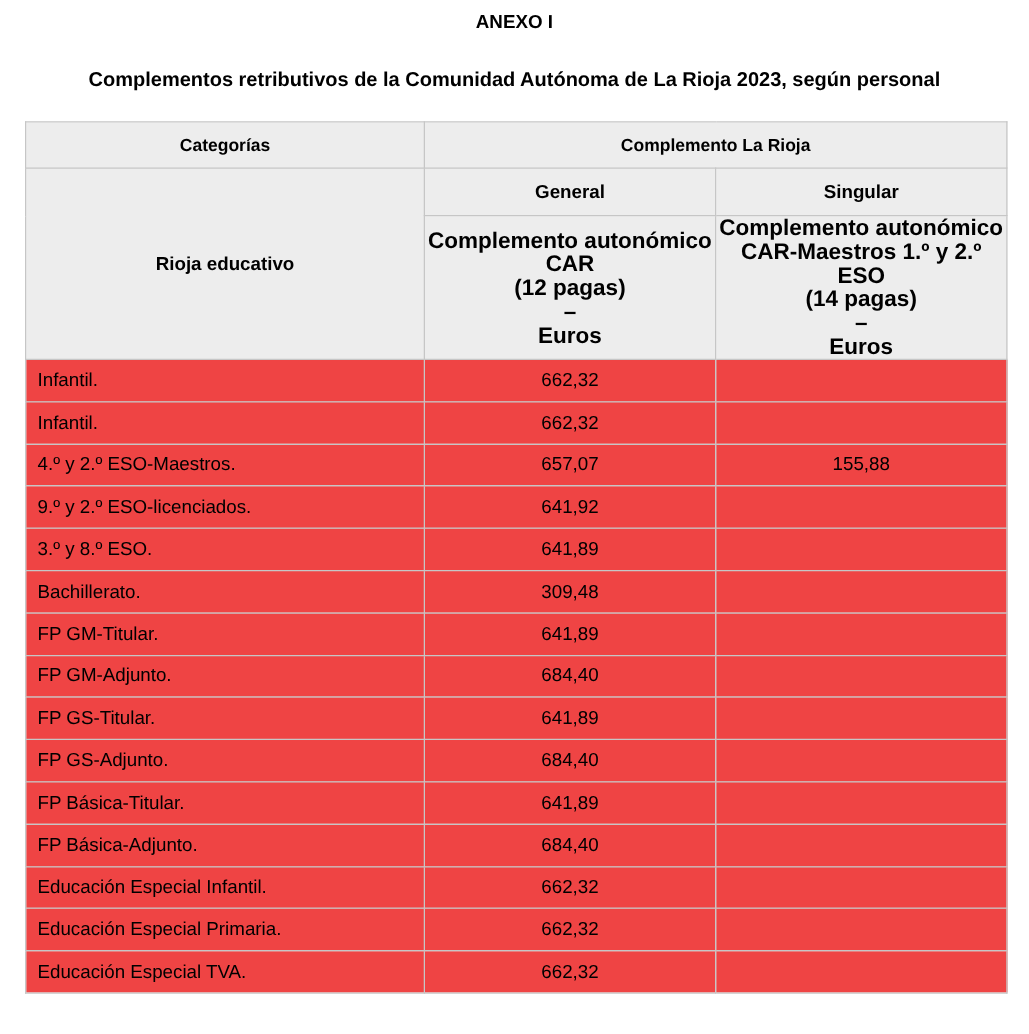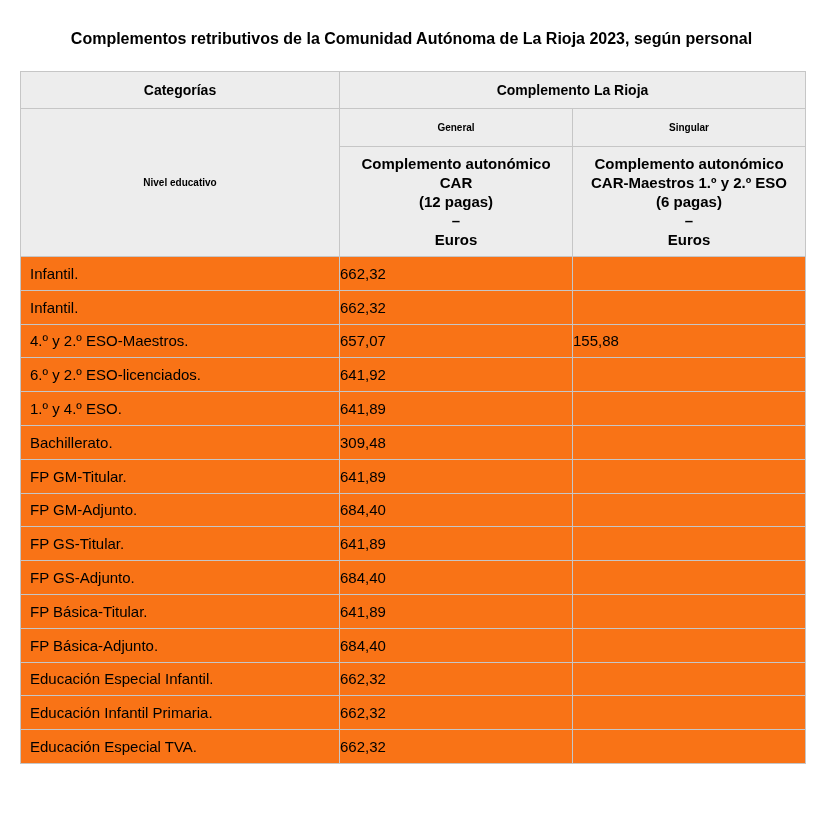--- a/index.html
+++ b/index.html
@@ -48,67 +48,68 @@
     border: 1px solid var(--border);
     vertical-align: middle;
     padding: 0;
   }
   .rioja-table th {
     background: var(--header-bg);
     font-weight: bold;
     text-align: center;
   }
   tr.hrow-1 th { height: 37px; font-size: 14px; }
-  tr.hrow-2 th { height: 38px; font-size: 10px; text-align: center; }
-  tr.hrow-3 th { height: 110px; font-size: 15px; line-height: 19px; }
+  tr.hrow-2 th { height: 38px; font-size: 15px; text-align: center; }
+  tr.hrow-3 th { height: 110px; font-size: 18px; line-height: 19px; }
   th.nivel-cell { font-size: 14px; }
   .rioja-table td {
     height: 33.8px;
     font-size: 15px;
-    background: #f97316;
+    background: #ef4444;
   }
   td.c-nivel { text-align: left; padding-left: 9px; }
-  td.c-general, td.c-singular { }
+  td.c-general, td.c-singular { text-align: center; }
 </style>
 </head>
 <body>
 
 <div class="page">
 
+  <h1 class="title">ANEXO I</h1>
 
   <h2 class="subtitle">Complementos retributivos de la Comunidad Autónoma de La Rioja 2023, según personal</h2>
 
   <table class="rioja-table">
     <colgroup>
       <col style="width:319px">
       <col style="width:233px">
       <col style="width:233px">
     </colgroup>
     <thead>
       <tr class="hrow-1">
         <th>Categorías</th>
         <th colspan="2">Complemento La Rioja</th>
       </tr>
       <tr class="hrow-2">
-        <th rowspan="2" class="nivel-cell">Nivel educativo</th>
+        <th rowspan="2" class="nivel-cell">Rioja educativo</th>
         <th>General</th>
         <th>Singular</th>
       </tr>
       <tr class="hrow-3">
         <th>
           <div>Complemento autonómico</div>
           <div>CAR</div>
           <div>(12 pagas)</div>
           <div>–</div>
           <div>Euros</div>
         </th>
         <th>
           <div>Complemento autonómico</div>
           <div>CAR-Maestros 1.º y 2.º ESO</div>
-          <div>(6 pagas)</div>
+          <div>(14 pagas)</div>
           <div>–</div>
           <div>Euros</div>
         </th>
       </tr>
     </thead>
     <tbody id="rows">
         <tr>
     <td class="c-nivel">Infantil.</td>
     <td class="c-general">662,32</td>
     <td class="c-singular"></td>
@@ -117,26 +118,26 @@
     <td class="c-nivel">Infantil.</td>
     <td class="c-general">662,32</td>
     <td class="c-singular"></td>
   </tr>
         <tr>
     <td class="c-nivel">4.º y 2.º ESO-Maestros.</td>
     <td class="c-general">657,07</td>
     <td class="c-singular">155,88</td>
   </tr>
         <tr>
-    <td class="c-nivel">6.º y 2.º ESO-licenciados.</td>
+    <td class="c-nivel">9.º y 2.º ESO-licenciados.</td>
     <td class="c-general">641,92</td>
     <td class="c-singular"></td>
   </tr>
         <tr>
-    <td class="c-nivel">1.º y 4.º ESO.</td>
+    <td class="c-nivel">3.º y 8.º ESO.</td>
     <td class="c-general">641,89</td>
     <td class="c-singular"></td>
   </tr>
         <tr>
     <td class="c-nivel">Bachillerato.</td>
     <td class="c-general">309,48</td>
     <td class="c-singular"></td>
   </tr>
         <tr>
     <td class="c-nivel">FP GM-Titular.</td>
@@ -167,21 +168,21 @@
     <td class="c-nivel">FP Básica-Adjunto.</td>
     <td class="c-general">684,40</td>
     <td class="c-singular"></td>
   </tr>
         <tr>
     <td class="c-nivel">Educación Especial Infantil.</td>
     <td class="c-general">662,32</td>
     <td class="c-singular"></td>
   </tr>
         <tr>
-    <td class="c-nivel">Educación Infantil Primaria.</td>
+    <td class="c-nivel">Educación Especial Primaria.</td>
     <td class="c-general">662,32</td>
     <td class="c-singular"></td>
   </tr>
         <tr>
     <td class="c-nivel">Educación Especial TVA.</td>
     <td class="c-general">662,32</td>
     <td class="c-singular"></td>
   </tr>
       </tbody>
   </table>

